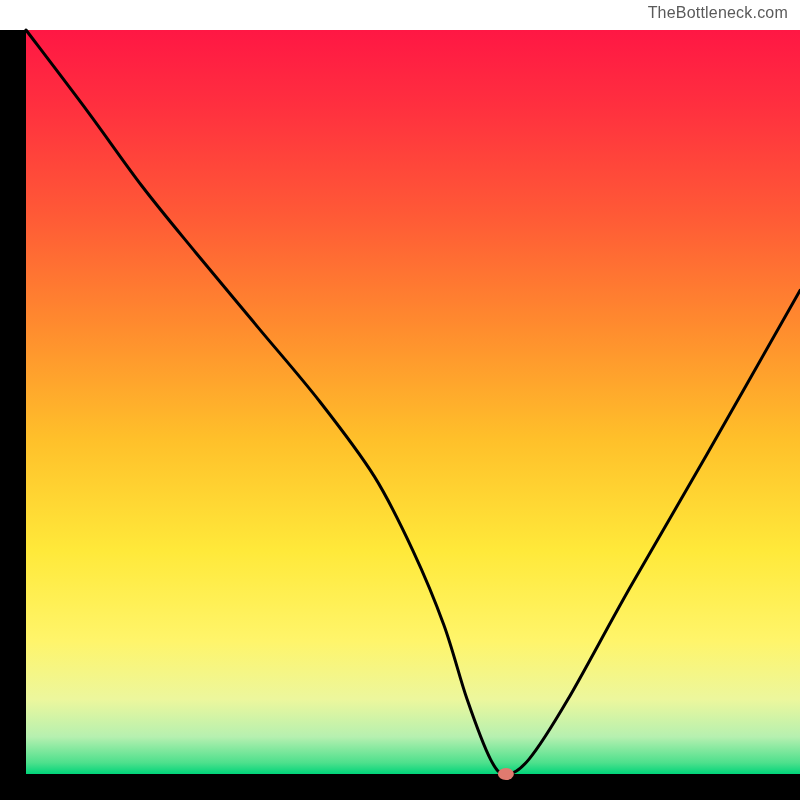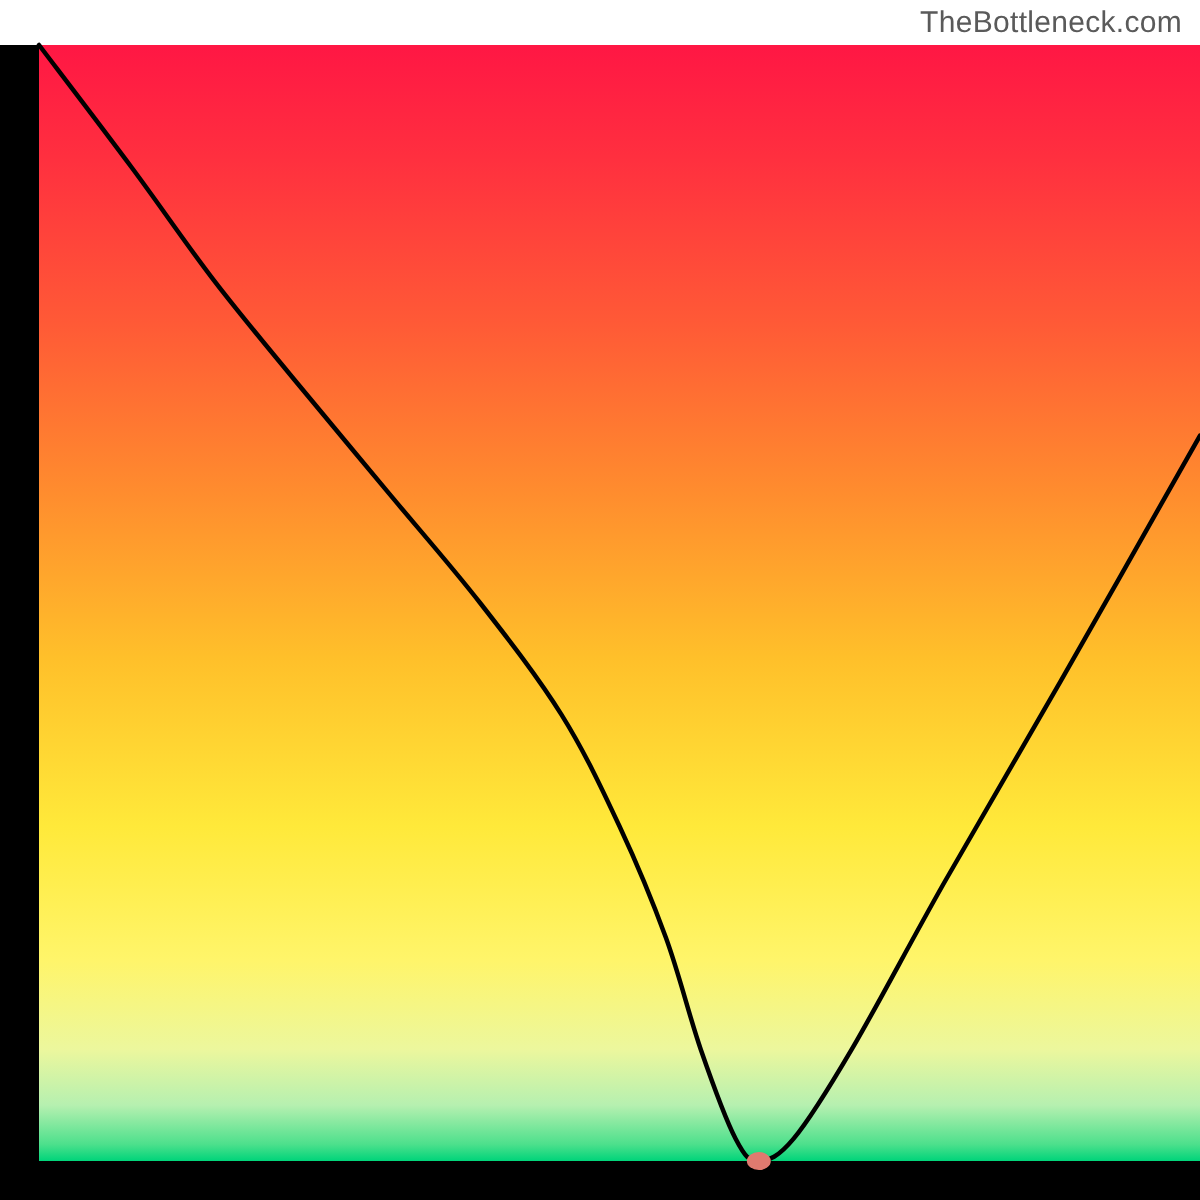--- a/index.html
+++ b/index.html
@@ -13,21 +13,21 @@
   }
   .chart-container {
     position: relative;
     width: 800px;
     height: 800px;
   }
   .watermark {
     position: absolute;
     top: 4px;
     right: 12px;
-    font-size: 20px;
+    font-size: 16px;
     font-weight: 400;
     color: #5a5a5a;
     letter-spacing: 0.2px;
     z-index: 10;
   }
   svg {
     display: block;
   }
 </style>
 </head>

